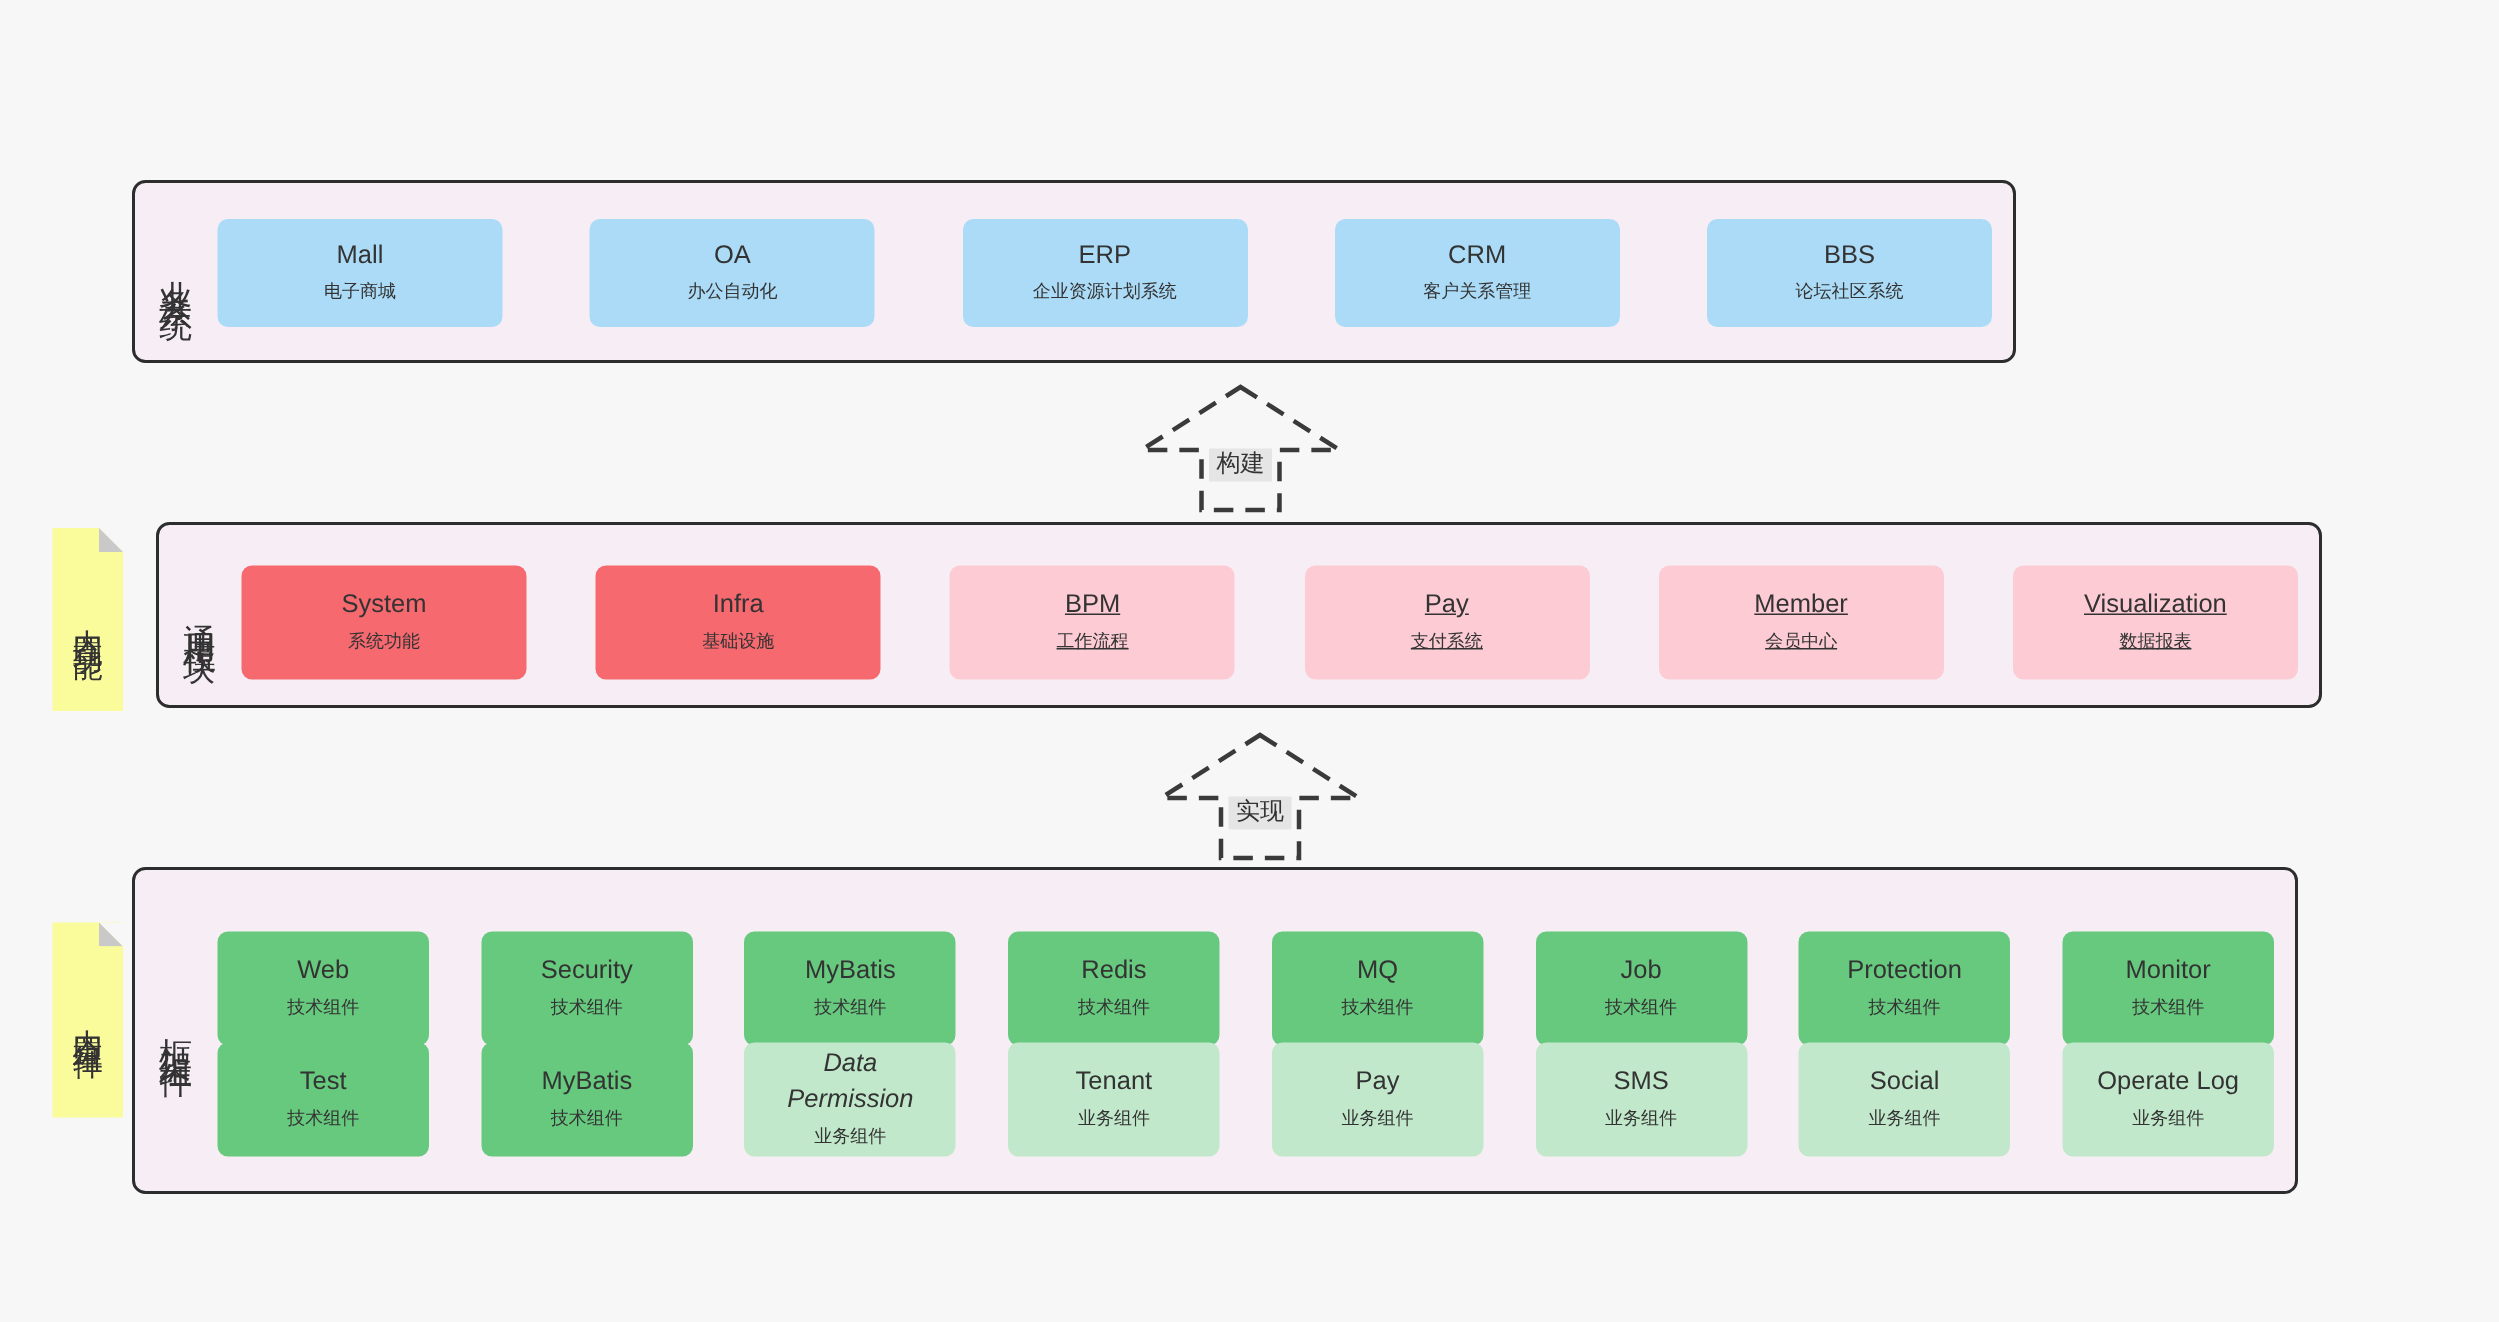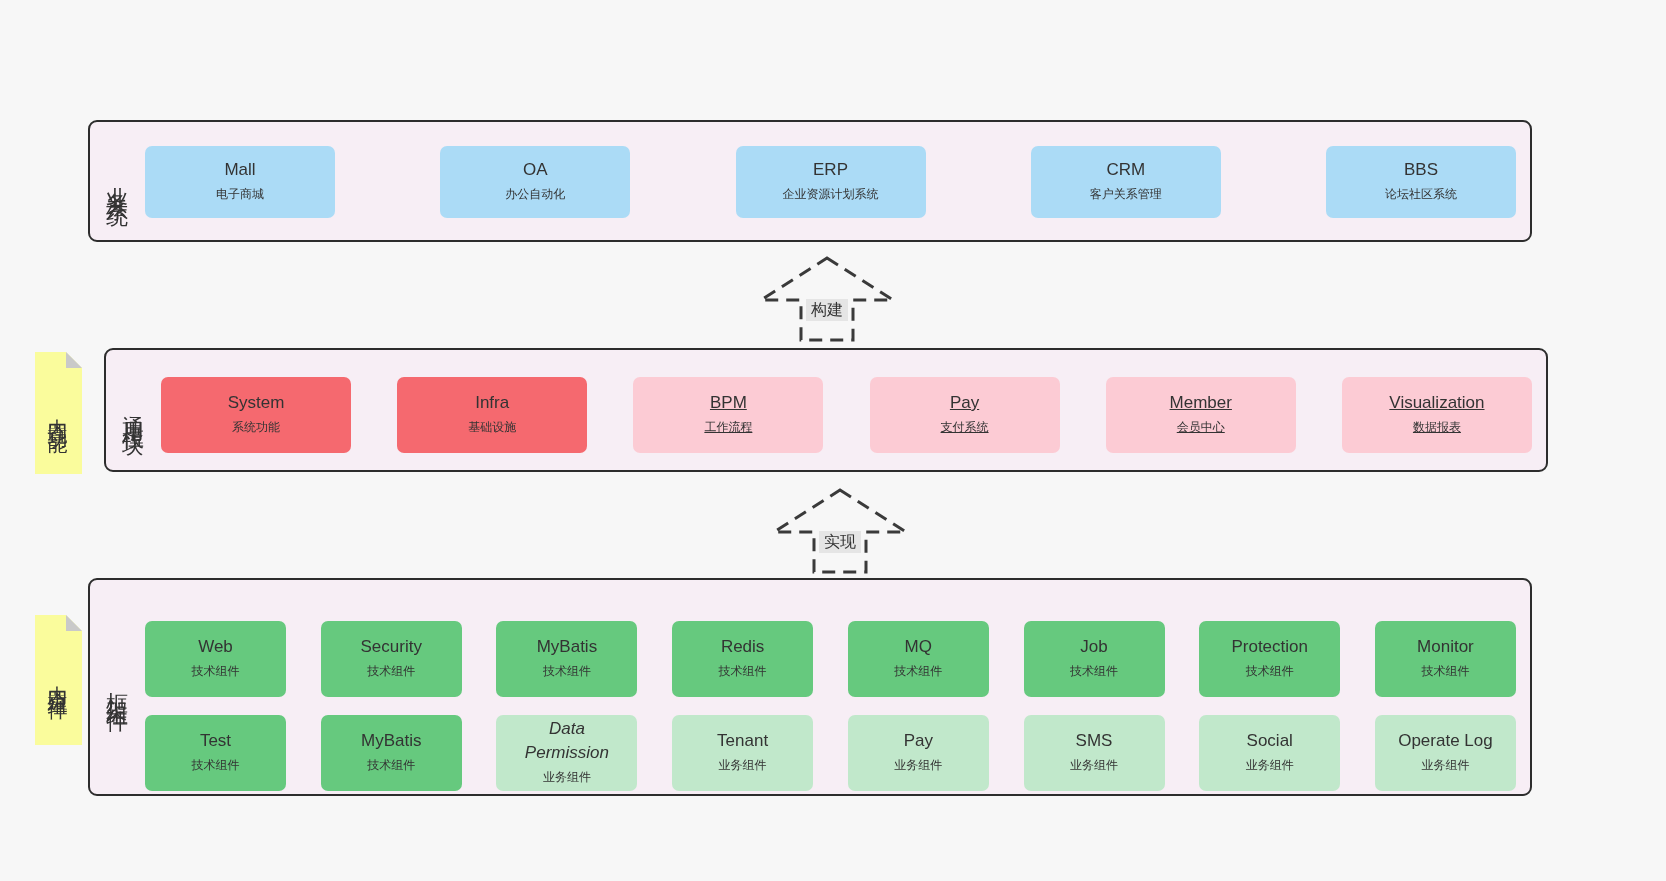--- a/index.html
+++ b/index.html
@@ -8,38 +8,38 @@
     font-family:"Liberation Sans","DejaVu Sans",sans-serif;
     color:#333;
   }
   .stage { position:relative; width:1666px; height:881px; overflow:hidden; }
 
   
   .layer {
     position:absolute; box-sizing:border-box;
     background:#f7eef5; border:2px solid #2d2d2d; border-radius:9px;
   }
-  #layer-business   { left:88px; top:120px; width:1444px; height:122px; }
+  #layer-business   { left:88px; top:120px; width:1256px; height:122px; }
   #layer-modules    { left:104px; top:348px; width:1444px; height:124px; }
   #layer-components { left:88px; top:578px; width:1444px; height:218px; }
 
   .vlabel {
     position:absolute; left:12px; top:50%; transform:translateY(-50%);
     writing-mode:vertical-rl; text-orientation:upright;
     font-size:22px; letter-spacing:6px; color:#333; white-space:nowrap;
   }
 
   .boxrow {
     position:absolute; left:55px; right:14px;
     display:flex; justify-content:space-between;
   }
   #layer-business .boxrow { top:24px; }
   #layer-modules  .boxrow { top:27px; }
   #layer-components .row1 { top:41px;gap:21px; }
-  #layer-components .row2 { top:135px;gap:16px; }
+  #layer-components .row2 { top:115px;gap:16px; }
 
   .box {
     box-sizing:border-box; border-radius:7px;
     display:flex; flex-direction:column; justify-content:center; align-items:center;
     text-align:center; padding:2px 4px;
   }
   #layer-business   .box { width:190px; height:72px; }
   #layer-modules    .box { width:190px; height:76px; }
   #layer-components .box { width:141px; height:76px; }
 

